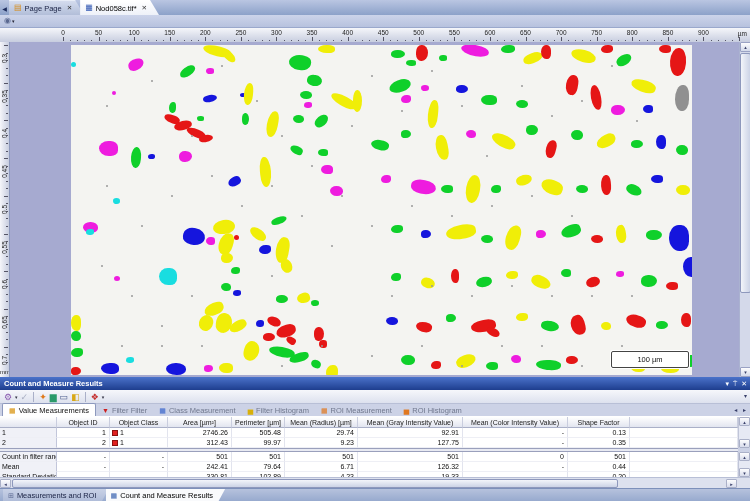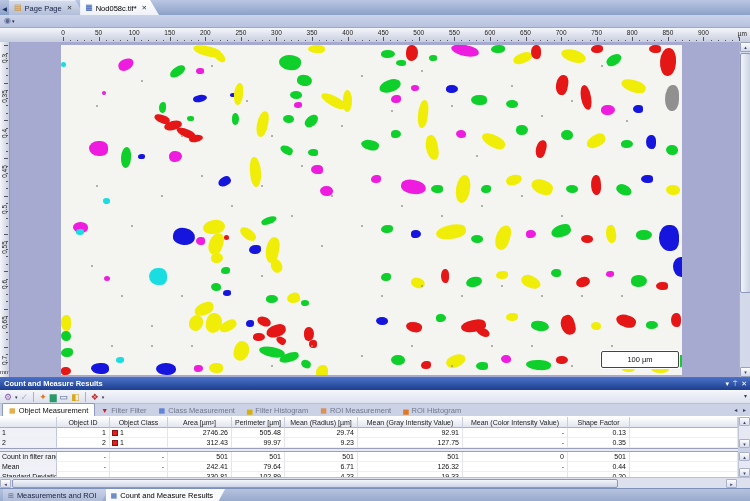--- a/index.html
+++ b/index.html
@@ -30,21 +30,21 @@
   .rh-tick{position:absolute;bottom:1px;width:1px;background:#556;}
   #rh-unit{position:absolute;right:3px;top:2px;font-size:6.5px;color:#222;}
 
   
   #canvas{position:absolute;left:0;top:42px;width:750px;height:335px;background:#a6aad0;overflow:hidden;}
   #rulerV{position:absolute;left:0;top:0;width:9px;height:335px;
     background:linear-gradient(90deg,#f5f6fa,#c7cddf);border-right:1px solid #8d99bd;overflow:hidden;}
   .rv-lab{position:absolute;left:-6px;width:20px;text-align:center;font-size:6.5px;color:#222;transform:rotate(-90deg);}
   .rv-tick{position:absolute;right:1px;height:1px;background:#556;}
   #rv-unit{position:absolute;left:0px;bottom:2px;font-size:6px;color:#222;width:9px;text-align:center;}
-  #image{position:absolute;left:61px;top:3px;width:621px;height:330px;background:#f4f4f1;overflow:hidden;}
+  #image{position:absolute;left:71px;top:3px;width:621px;height:330px;background:#f4f4f1;overflow:hidden;}
   .blob{position:absolute;}
   .speck{position:absolute;width:2px;height:2px;background:#9a9a98;border-radius:50%;}
   #scalebar{position:absolute;left:540px;top:306px;width:76px;height:15px;background:#fff;border:1px solid #444;
     border-radius:2px;box-shadow:0 0 0 1px #fff;display:flex;align-items:center;justify-content:center;
     font-size:7.5px;color:#111;}
   
   #cvscroll{position:absolute;left:739px;top:0;width:11px;height:335px;background:#d4d9ea;border-left:1px solid #aab2d0;}
   .sbtn{position:absolute;left:0;width:11px;height:10px;background:linear-gradient(#fdfdfe,#d3d9ea);
     border:1px solid #9aa2c4;box-sizing:border-box;font-size:5px;color:#39406a;text-align:center;line-height:9px;border-radius:1px;}
   #cvthumb{position:absolute;left:0;top:11px;width:11px;height:240px;background:linear-gradient(90deg,#f3f5fa,#ccd3e6);
@@ -563,21 +563,21 @@
         <span class="tbi" style="color: rgb(74, 90, 138);">▭</span>
         <span class="tbi" style="color: rgb(216, 168, 24);">◧</span>
         <span class="tbsep"></span>
         <span class="tbi" style="color: rgb(196, 48, 48);">❖</span>
         <span class="tbi caret">▾</span>
       </div>
     <div id="res-overflow">▾</div>
     <div id="res-tabstrip">
         <div class="rtab active">
           <span class="rticon" style="color: rgb(216, 146, 10);">▦</span>
-          <span>Object Measurement</span>
+          <span>Value Measurements</span>
         </div>
         <div class="rtab">
           <span class="rticon" style="color: rgb(204, 32, 32);">▼</span>
           <span>Filter Filter</span>
         </div>
         <div class="rtab">
           <span class="rticon" style="color: rgb(58, 102, 204);">▦</span>
           <span>Class Measurement</span>
         </div>
         <div class="rtab">

